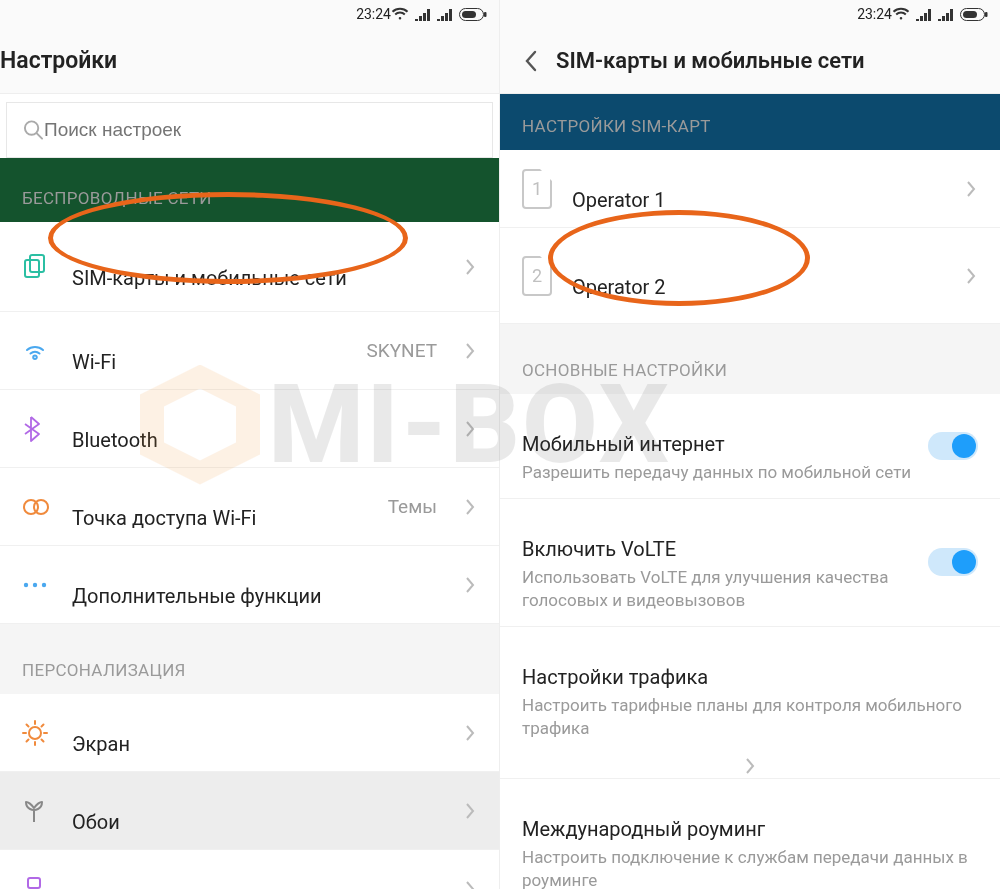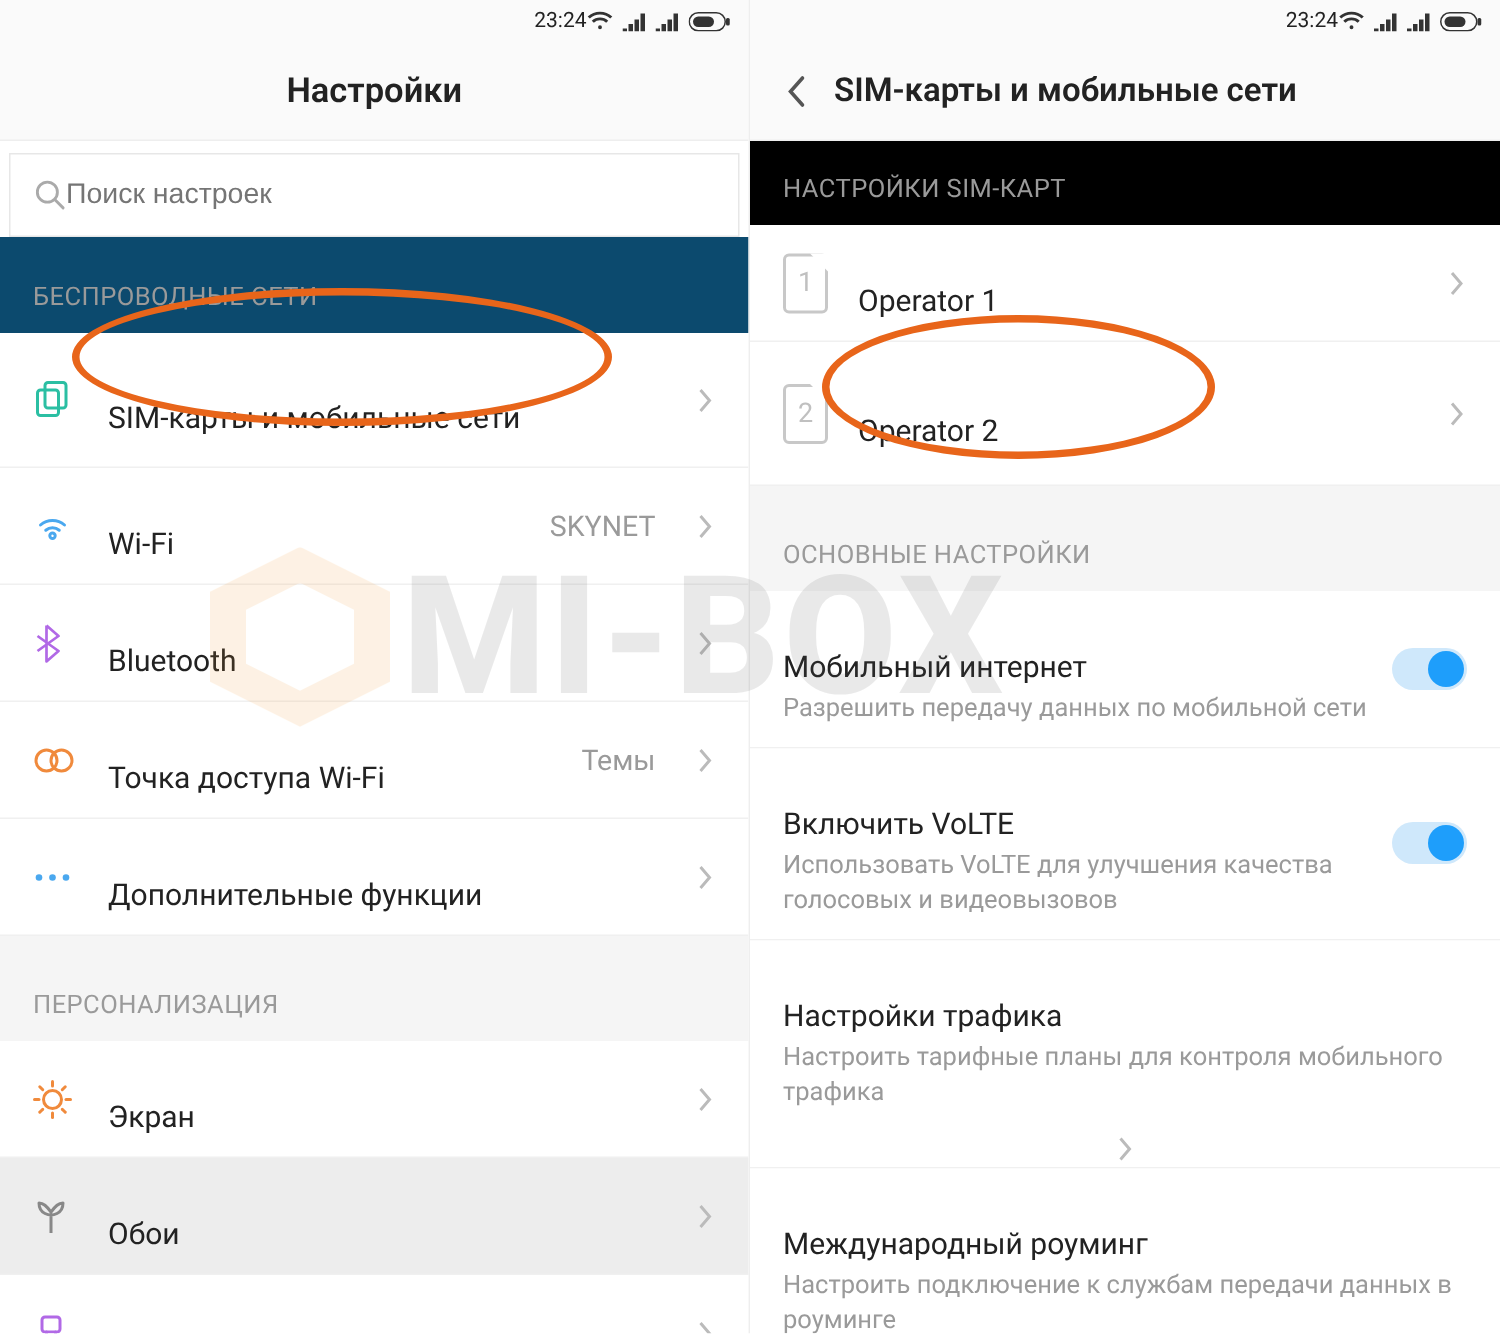--- a/index.html
+++ b/index.html
@@ -38,21 +38,21 @@
     background:#fafafa;
   }
   .statusbar .right { display:flex; align-items:center; gap:6px; }
   .statusbar svg { display:block; }
 
   
   .header {
     height: 66px;
     display: flex;
     align-items: center;
-    justify-content: center;
+    justify-content: flex-start;
     position: relative;
     border-bottom: 1px solid #eee;
     background:#fafafa;
   }
   .header .back {
     position: absolute;
     left: 18px;
     top: 50%;
     transform: translateY(-50%);
     width: 26px; height: 26px;
@@ -84,21 +84,21 @@
   }
 
   
   .section-header {
     padding: 26px 22px 14px 22px;
     font-size: 17px;
     color: #9a9a9a;
     letter-spacing: 0.3px;
     background:#f5f5f5;
   }
-  .section-header.first { background:#0c4a6e; padding-top:30px; }
+  .section-header.first { background:#14532d; padding-top:30px; }
 
   
   .row {
     background: #fff;
     display: flex;
     align-items: center;
     padding: 0 22px;
     min-height: 74px;
     border-bottom: 1px solid #f0f0f0;
     position: relative;
@@ -461,21 +461,21 @@
 
     <div class="header" style="justify-content:flex-start; padding-left:56px;">
       <span class="back">
           <svg width="16" height="24" viewBox="0 0 16 24">
             <path d="M12 3l-8 9 8 9" fill="none" stroke="#555" stroke-width="2.4" stroke-linecap="round"></path>
           </svg>
         </span>
       <span class="header-title" style="font-size:22px;">SIM-карты и мобильные сети</span>
     </div>
 
-    <div class="section-header" style="background:#000000; padding-top:22px;">НАСТРОЙКИ SIM-КАРТ</div>
+    <div class="section-header" style="background:#0c4a6e; padding-top:22px;">НАСТРОЙКИ SIM-КАРТ</div>
 
     <div class="row">
       <span class="icon-slot">
           <span class="sim-card">
             <span>1</span>
           </span>
         </span>
       <div class="label-col">
           <span class="label">Operator 1</span>
         </div>

